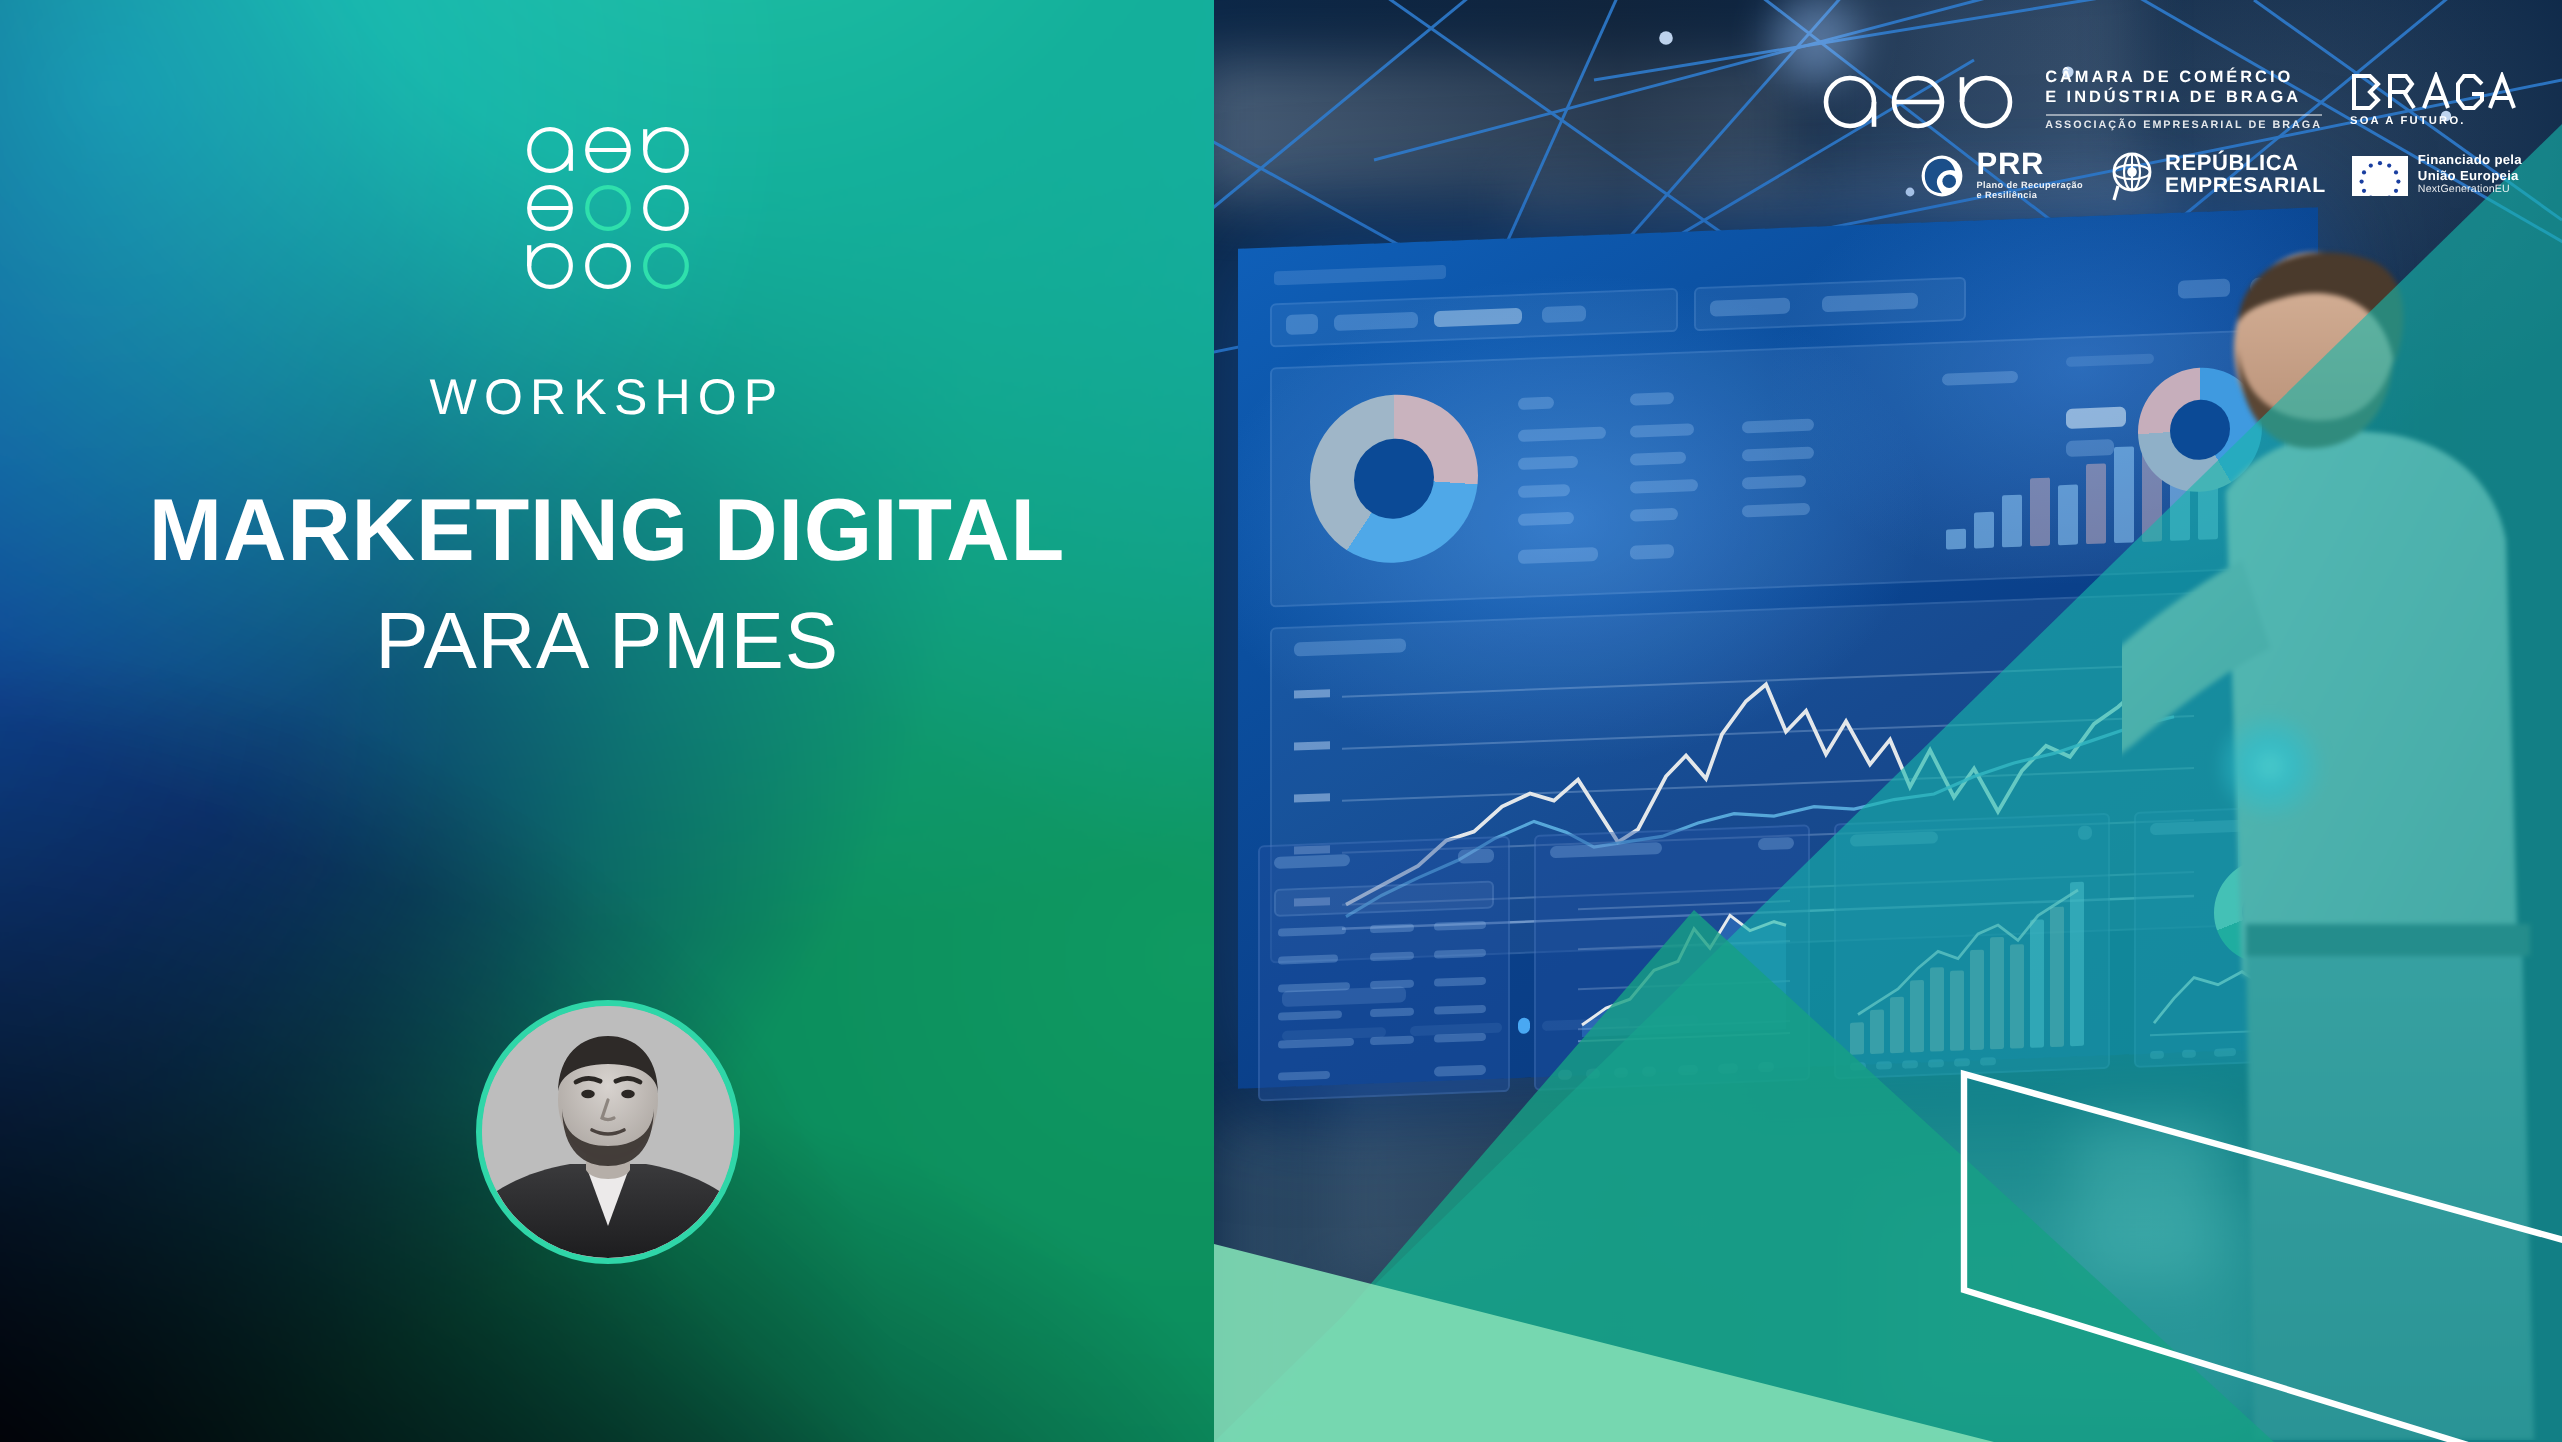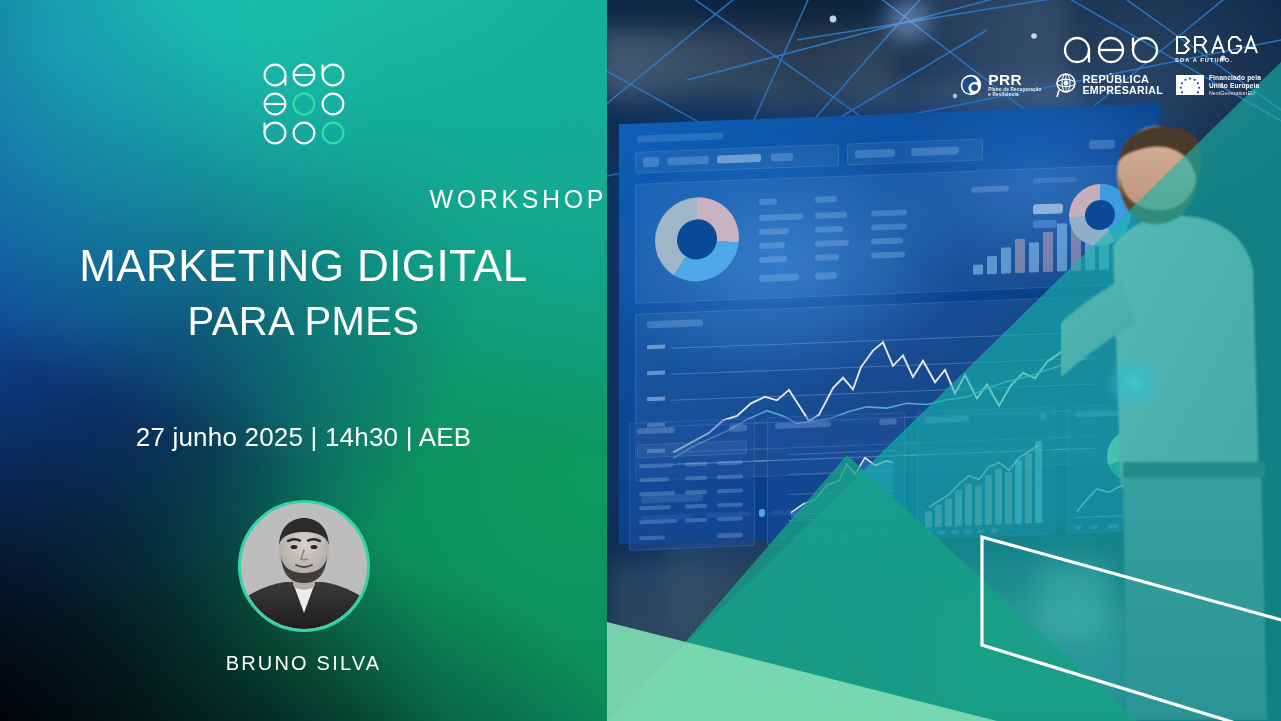--- a/index.html
+++ b/index.html
@@ -35,26 +35,26 @@
   #left-content{
     position:absolute; inset:0; display:flex; flex-direction:column;
     align-items:center; color:#fff; text-align:center;
   }
 
   
   #aeb-logo-stacked{ position:absolute; top:62px; left:50%; transform:translateX(-50%); }
   
   #kicker{
     position:absolute; top:185px; left:0; right:0;
-    font-size:25px; letter-spacing:3.6px; font-weight:400; color:#ffffff;text-align:right;
+    font-size:25px; letter-spacing:3.6px; font-weight:400; color:#ffffff;
   }
   
   #title-main{
     position:absolute; top:243px; left:0; right:0;
-    font-size:44px; font-weight:400; letter-spacing:.4px; line-height:1.05; color:#fff;
+    font-size:44px; font-weight:700; letter-spacing:.4px; line-height:1.05; color:#fff;
   }
   #title-sub{
     position:absolute; top:300px; left:0; right:0;
     font-size:40px; font-weight:400; letter-spacing:.4px; line-height:1.08; color:#fff;
   }
   
   #datetime{
     position:absolute; top:422px; left:0; right:0;
     font-size:26px; font-weight:400; letter-spacing:.2px; color:#fff;
   }
@@ -207,21 +207,20 @@
               <line x1="2.6" y1="71" x2="2.6" y2="60.6"></line>
             <circle cx="42" cy="71" r="10.4"></circle>
           </g>
           <circle cx="71" cy="71" r="10.4" stroke="#2fe0ac" stroke-width="2.1" fill="none"></circle>
         </svg>
       </div>
 
       <div id="kicker">WORKSHOP</div>
       <h1 id="title-main">MARKETING DIGITAL</h1>
       <h2 id="title-sub">PARA PMES</h2>
-      <div id="datetime">27 junho 2025 | 14h30 | AEB</div>
 
       <div id="speaker-block">
         <div id="avatar">
           <svg id="avatar-photo" width="126" height="126" viewBox="0 0 126 126">
             <defs>
               <clipPath id="circ">
                   <circle cx="63" cy="63" r="63"></circle>
                 </clipPath>
               <linearGradient id="suit" x1="0" y1="0" x2="0" y2="1">
                 <stop offset="0" stop-color="#3a3a3c"></stop>
@@ -251,21 +250,20 @@
               <ellipse cx="73" cy="44" rx="3.4" ry="2.1" fill="#2b2724"></ellipse>
 
               <path d="M47 38 q6 -3.4 12 -0.4" stroke="#2b2724" stroke-width="2.4" fill="none" stroke-linecap="round"></path>
               <path d="M67 37.6 q6 -3 12 0.4" stroke="#2b2724" stroke-width="2.4" fill="none" stroke-linecap="round"></path>
 
               <path d="M63 47 L60 56 q3 1.6 6 0" stroke="#8d857f" stroke-width="1.6" fill="none" stroke-linecap="round"></path>
               <path d="M55 62 q8 4 16 0" stroke="#4a423e" stroke-width="1.8" fill="none" stroke-linecap="round"></path>
             </g>
           </svg>
         </div>
-        <div id="speaker-name">BRUNO SILVA</div>
       </div>
     </div>
   </div>
 
   <div id="right-panel">
 
     <div class="rp-layer" id="room-base"></div>
 
     <div class="rp-layer">
       <div class="blob" style="left:-10px;top:30px;width:300px;height:70px;background:rgba(205,215,225,.30);"></div>
@@ -551,20 +549,26 @@
         <svg id="aeb-wordmark" width="98" height="30" viewBox="0 0 98 30">
           <g stroke="#ffffff" stroke-width="2.3" fill="none">
             <circle cx="14" cy="16" r="12"></circle>
               <line x1="26" y1="16" x2="26" y2="28.4"></line>
             <circle cx="48" cy="16" r="12"></circle>
               <line x1="36" y1="16" x2="60" y2="16"></line>
             <circle cx="82" cy="16" r="12"></circle>
               <line x1="70" y1="16" x2="70" y2="3.6"></line>
           </g>
         </svg>
+        <div id="cc-text">
+          <div id="cc-l1">CÂMARA DE COMÉRCIO</div>
+          <div id="cc-l2">E INDÚSTRIA DE BRAGA</div>
+          <div id="cc-rule"></div>
+          <div id="cc-l3">ASSOCIAÇÃO EMPRESARIAL DE BRAGA</div>
+        </div>
         <div id="braga-block">
           <svg width="86" height="20" viewBox="0 0 86 20">
             <g fill="none" stroke="#ffffff" stroke-width="2">
               <path d="M2 2 L2 18 L10 18 L14 14 L10 10 L14 6 L10 2 Z"></path>
               <path d="M20 18 L20 2 L28 2 L31 6 L28 10 L20 10 M27 10 L32 18"></path>
               <path d="M37 18 L43 2 L49 18 M39.5 13 L46.5 13"></path>
               <path d="M66 6 L62 2 L57 2 L54 6 L54 14 L57 18 L62 18 L66 14 L66 11 L61 11"></path>
               <path d="M70 18 L76 2 L82 18 M72.5 13 L79.5 13"></path>
             </g>
           </svg>

